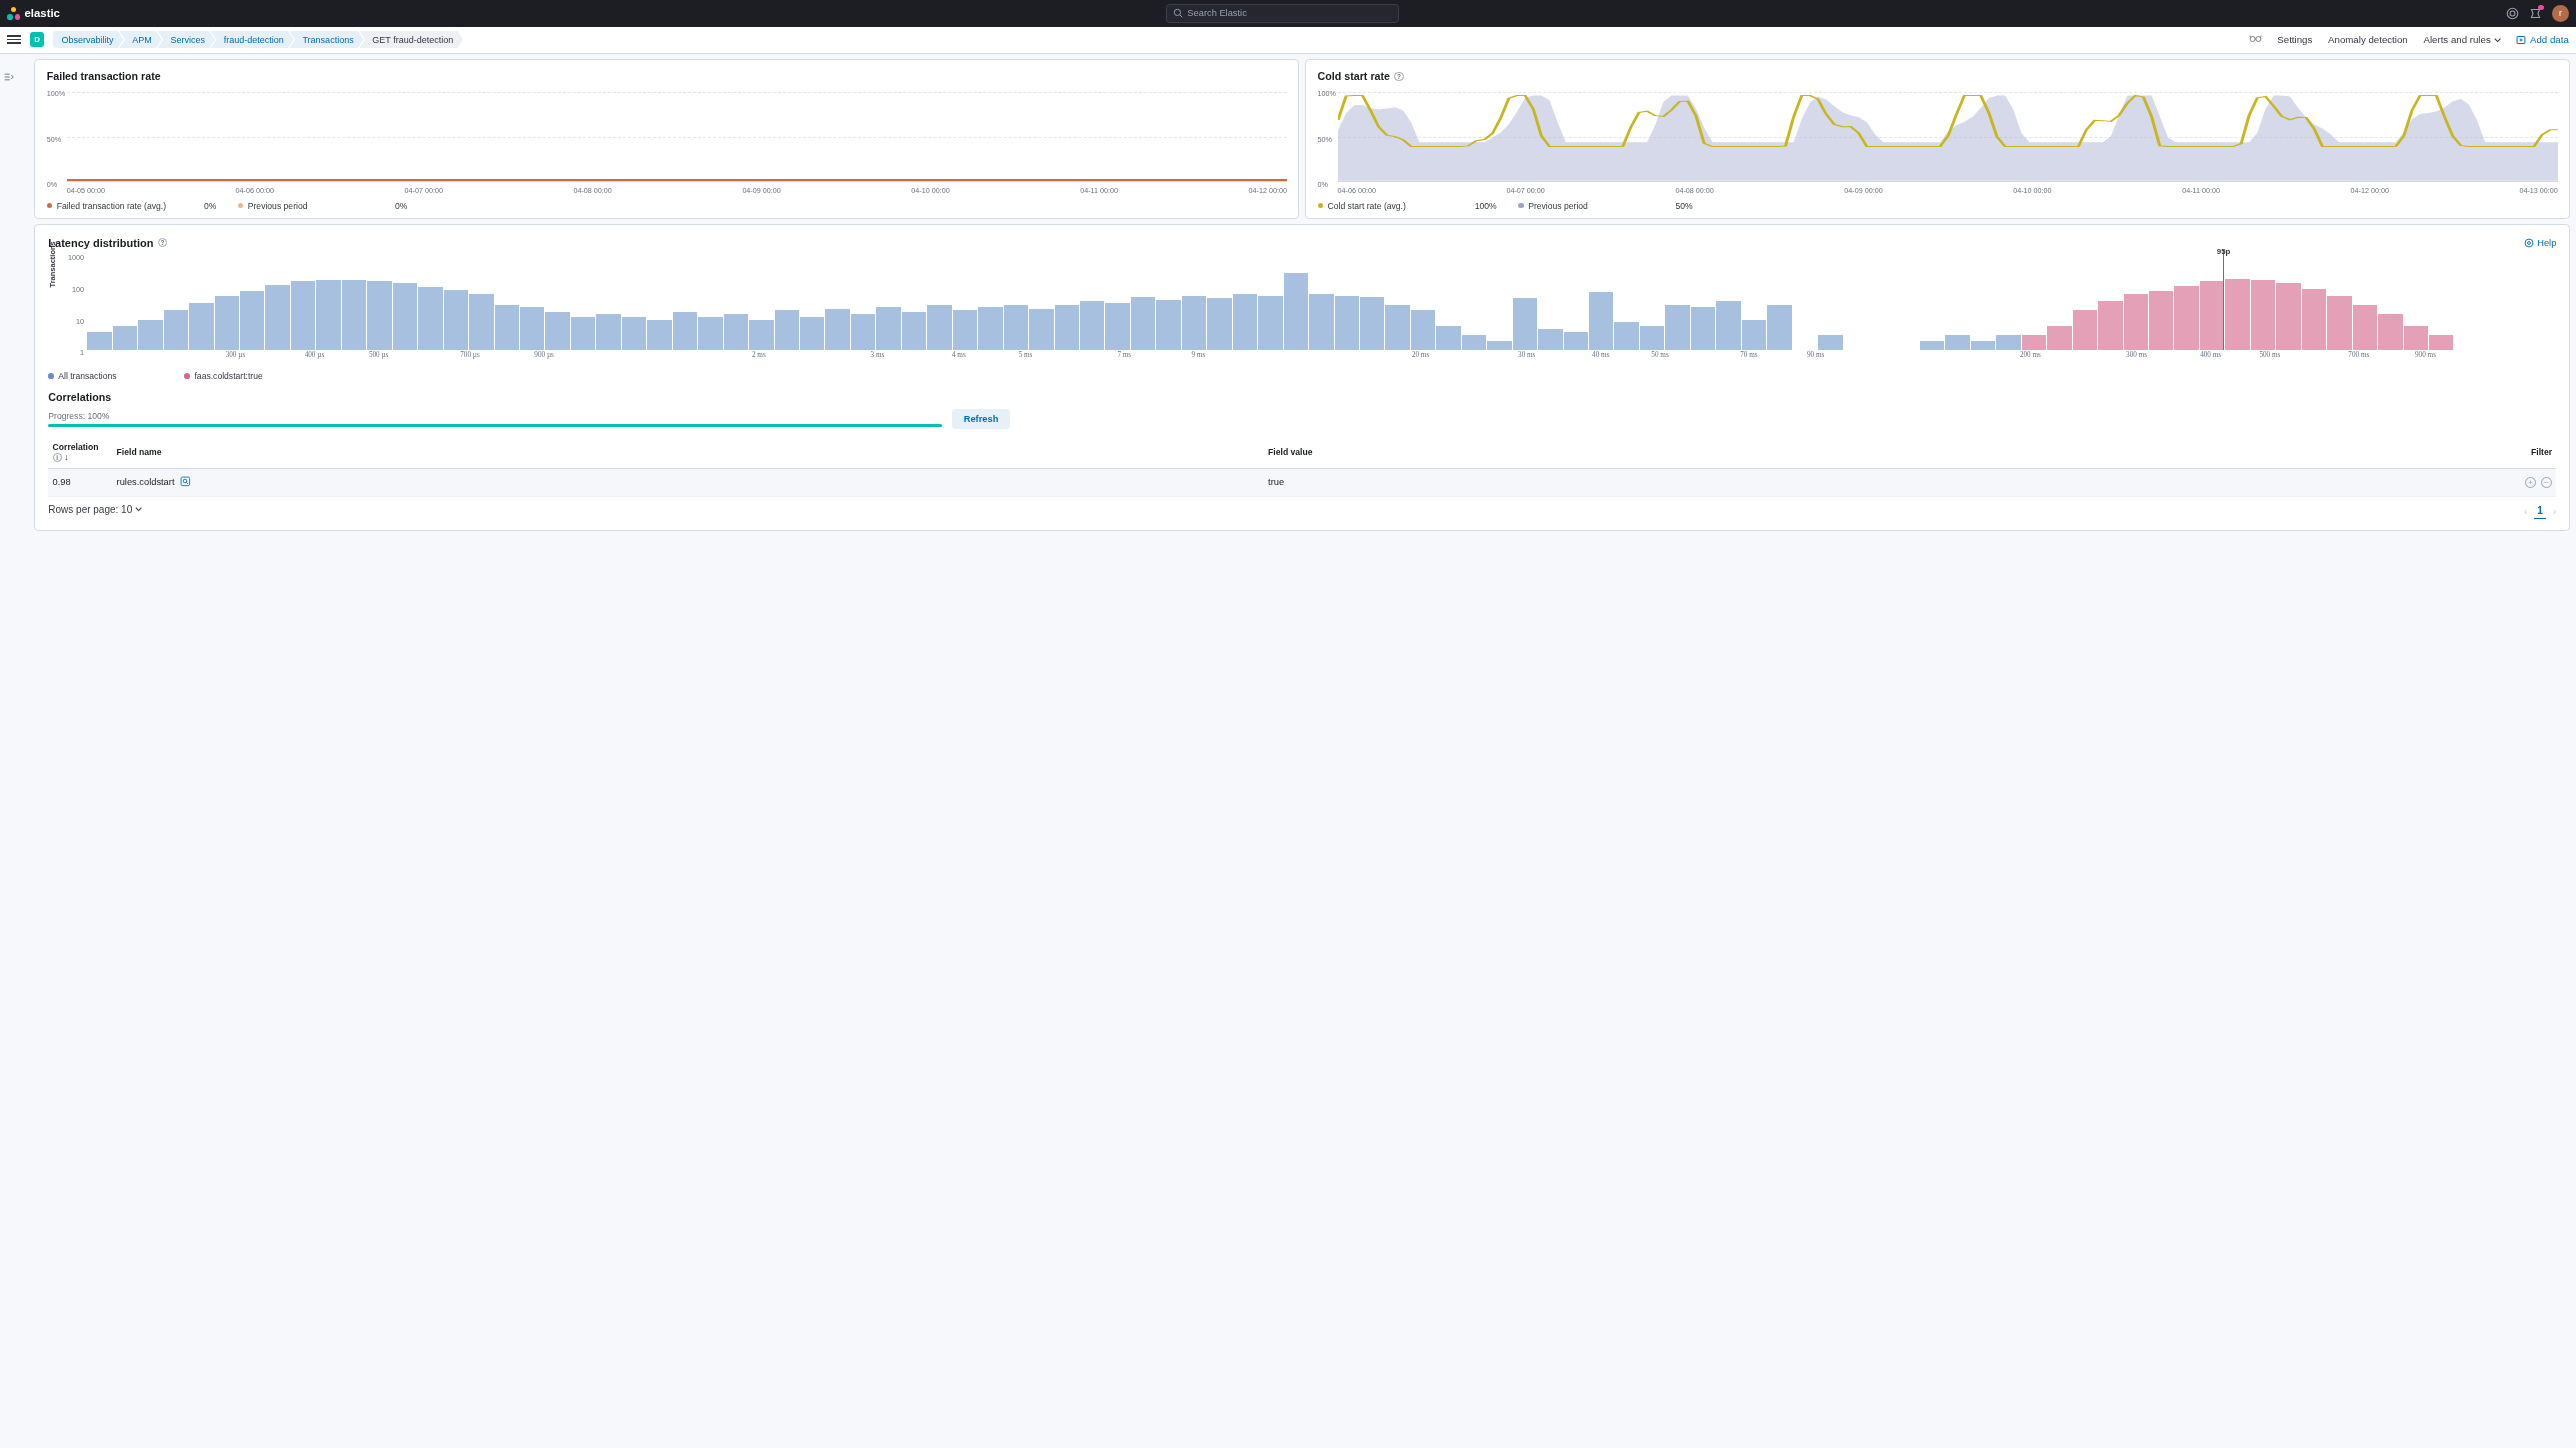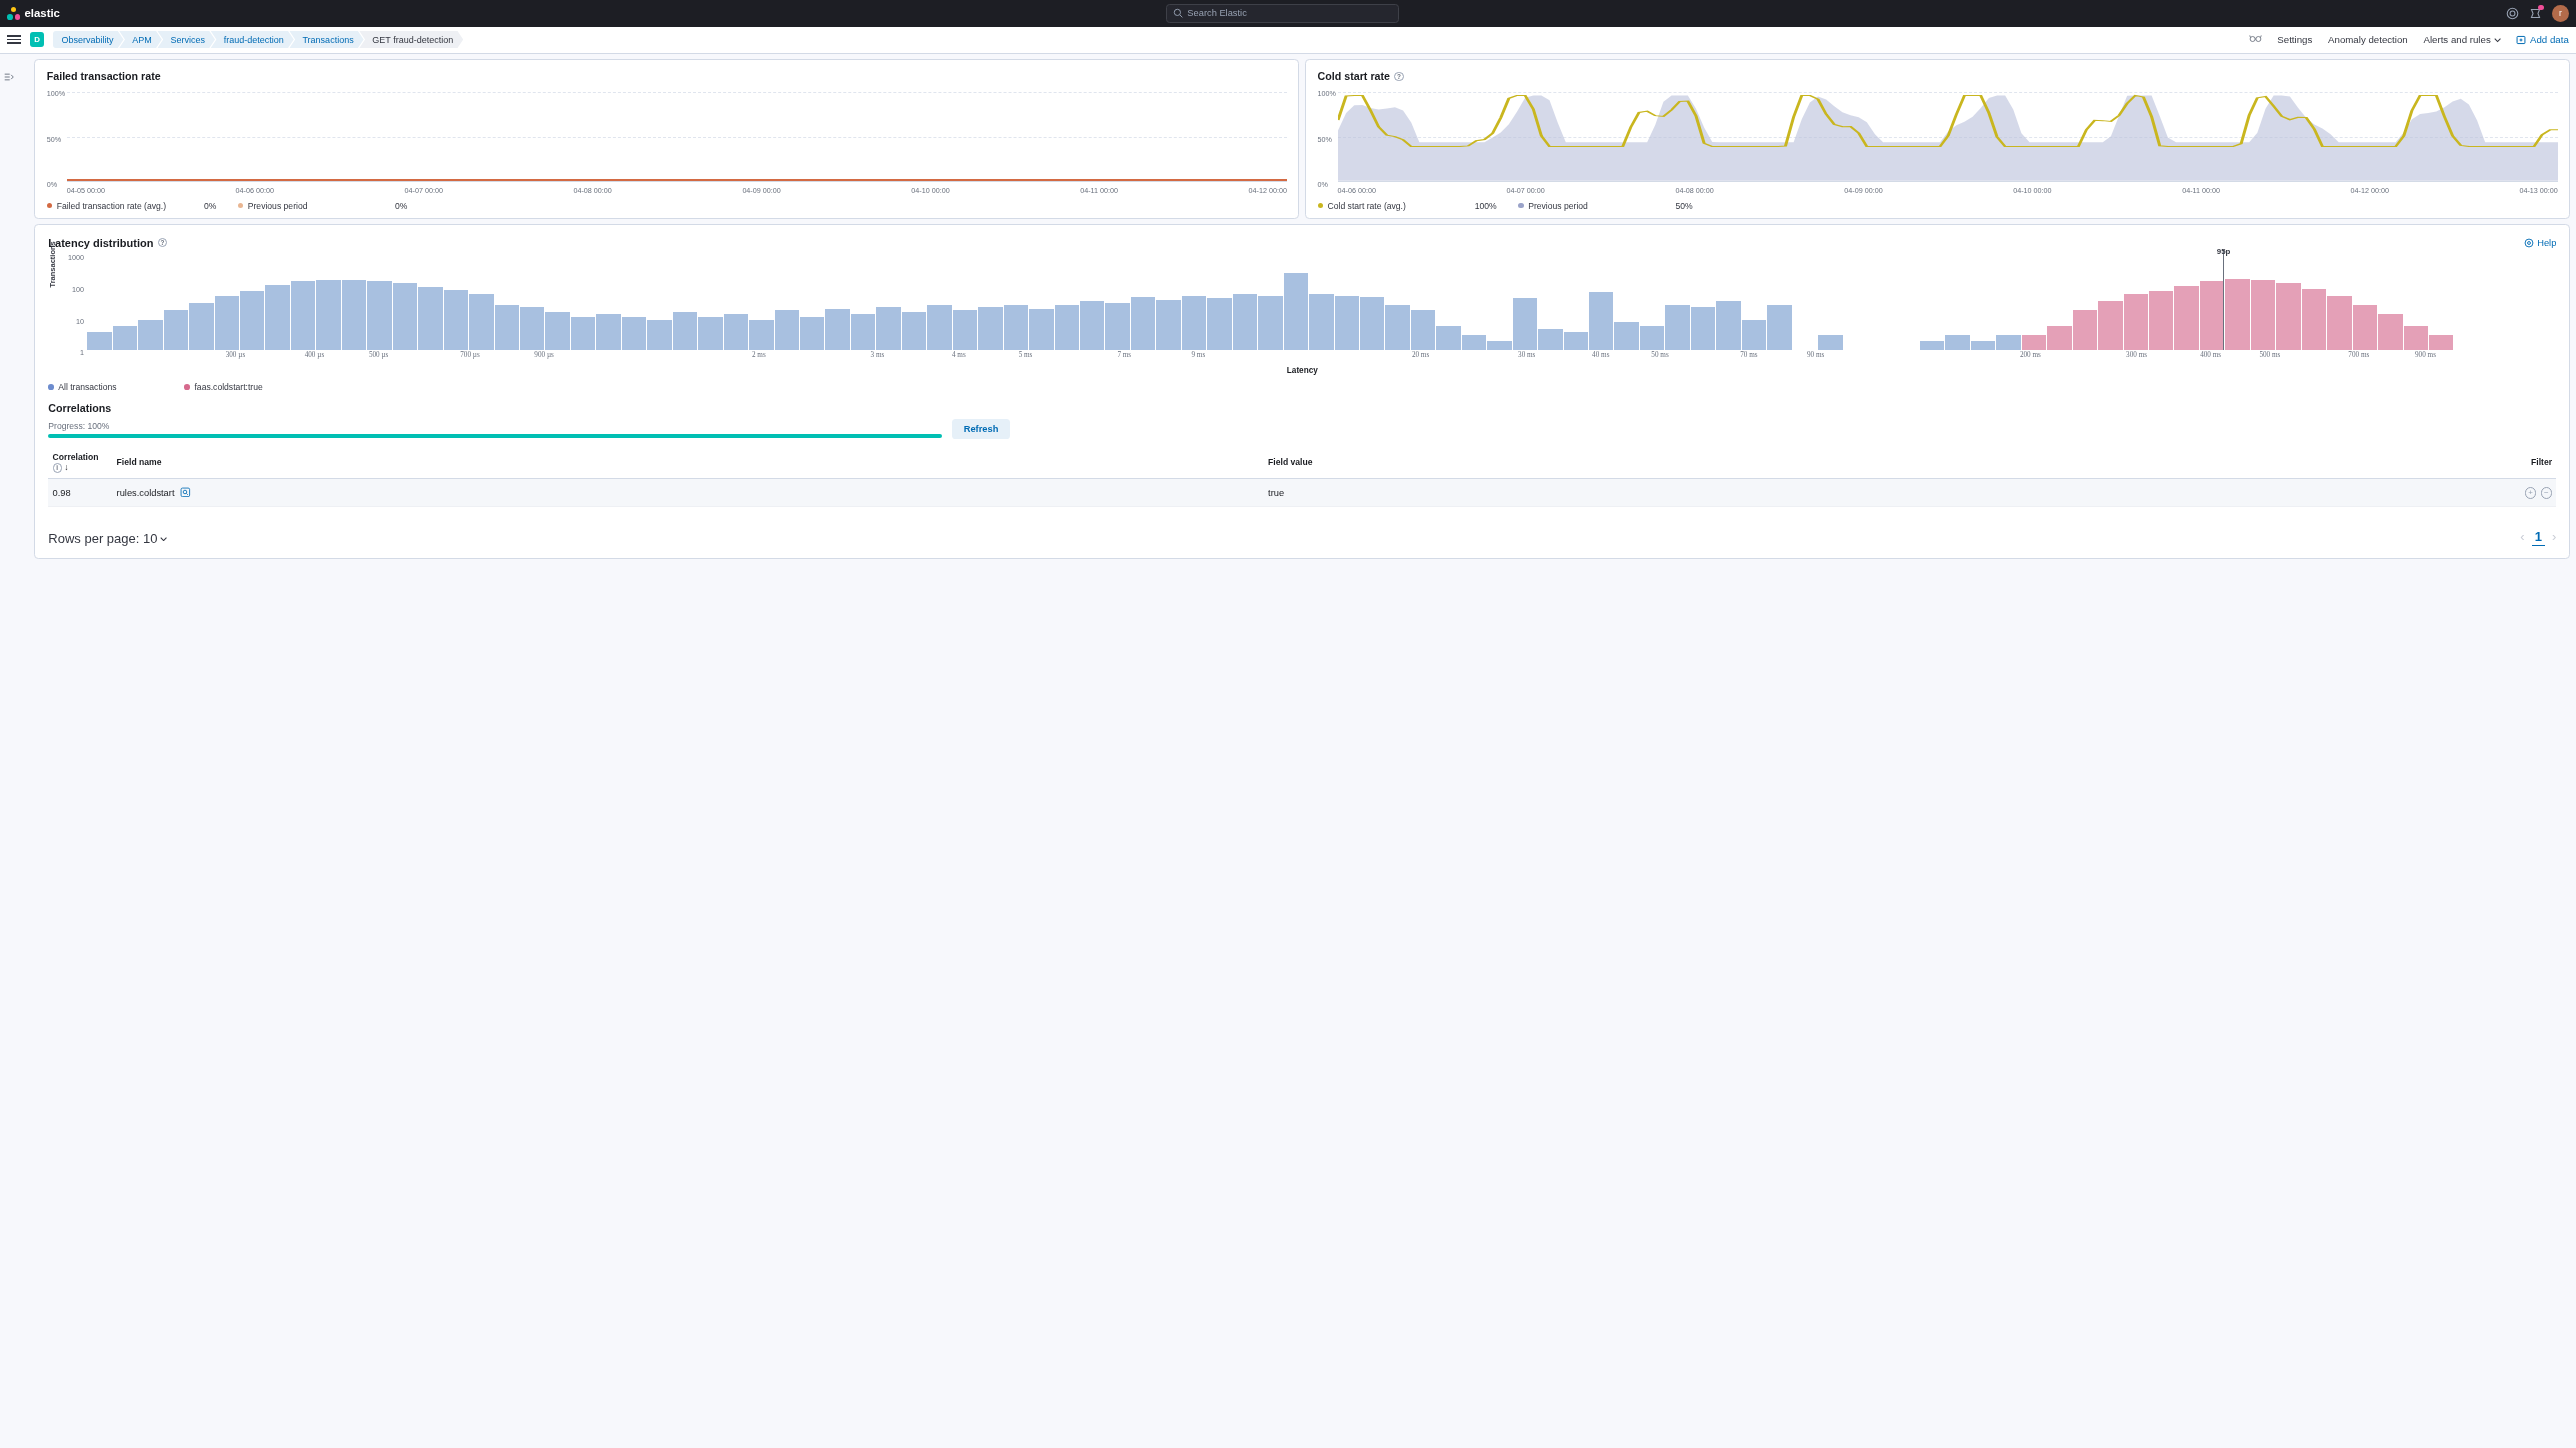--- a/index.html
+++ b/index.html
@@ -83,21 +83,21 @@
 .prog-bar{flex:1;height:3.6px;background:#00bfb3;border-radius:2.1px;}
 .refresh{background:#e6f0f8;color:#006bb4;border:none;padding:5px 11.4px;border-radius:3.6px;font-weight:600;font-size:9.3px;}
 .tbl{width:100%;margin-top:7.2px;border-collapse:collapse;font-size:9.3px;}
 .tbl th{text-align:left;font-weight:600;color:#1a1c21;padding:5.7px 4.3px;border-bottom:0.7px solid #d3dae6;font-size:8.6px;}
 .tbl th.r{text-align:right;}
 .tbl td{padding:7.2px 4.3px;border-bottom:0.7px solid #eef0f4;background:#f5f7fa;}
 .tbl td .fv{display:flex;align-items:center;gap:5.7px;}
 .lens{color:#006bb4;}
 .tbl td.r{text-align:right;}
 .circ{display:inline-flex;width:11.4px;height:11.4px;border:0.7px solid #98a2b3;border-radius:50%;align-items:center;justify-content:center;font-size:7.9px;color:#98a2b3;margin-left:4.3px;}
-.tbl-foot{display:flex;justify-content:space-between;align-items:flex-end;margin-top:20px;font-size:13px;color:#343741;}
+.tbl-foot{display:flex;justify-content:space-between;align-items:flex-start;margin-top:7px;font-size:10px;color:#343741;}
 .pager{display:flex;align-items:center;gap:7.2px;}
 .pager .pg{color:#006bb4;font-weight:700;border-bottom:1.4px solid #006bb4;padding:1.4px 2.9px;}
 .pager .arr{color:#c9cdd6;}
 .qm{display:inline-flex;width:9.3px;height:9.3px;border:0.7px solid #98a2b3;border-radius:50%;align-items:center;justify-content:center;font-size:6.4px;color:#69707d;}
 </style>
 </head>
 <body>
 
 <div class="topbar">
   <div class="logo">
@@ -424,21 +424,20 @@
           <span style="left: 67.3%;">70 ms</span>
           <span style="left: 70%;">90 ms</span>
           <span style="left: 78.7%;">200 ms</span>
           <span style="left: 83%;">300 ms</span>
           <span style="left: 86%;">400 ms</span>
           <span style="left: 88.4%;">500 ms</span>
           <span style="left: 92%;">700 ms</span>
           <span style="left: 94.7%;">900 ms</span>
         </div>
   </div>
-  <div class="xlabel" style="text-align:center;font-size:8.2px;font-weight:600;margin-top:1.4px;">Latency</div>
   <div class="legend" style="margin-top:7.2px">
     <div class="item" style="width:129px">
           <span class="dot" style="background:#6d8cce"></span>
           <span>All transactions</span>
         </div>
     <div class="item">
           <span class="dot" style="background:#d66a8d"></span>
           <span>faas.coldstart:true</span>
         </div>
   </div>

